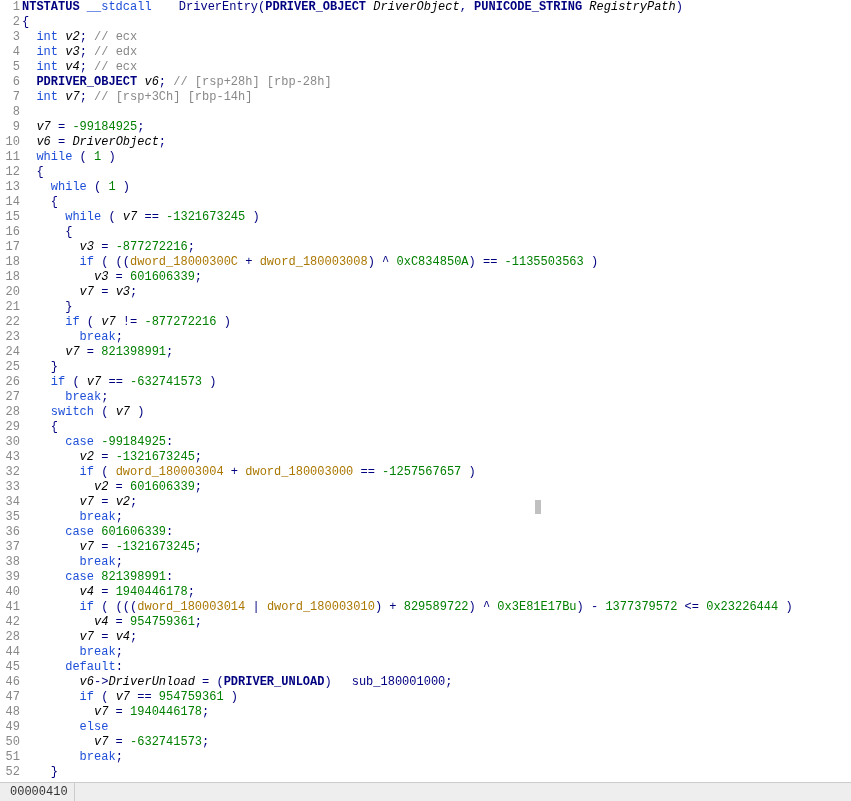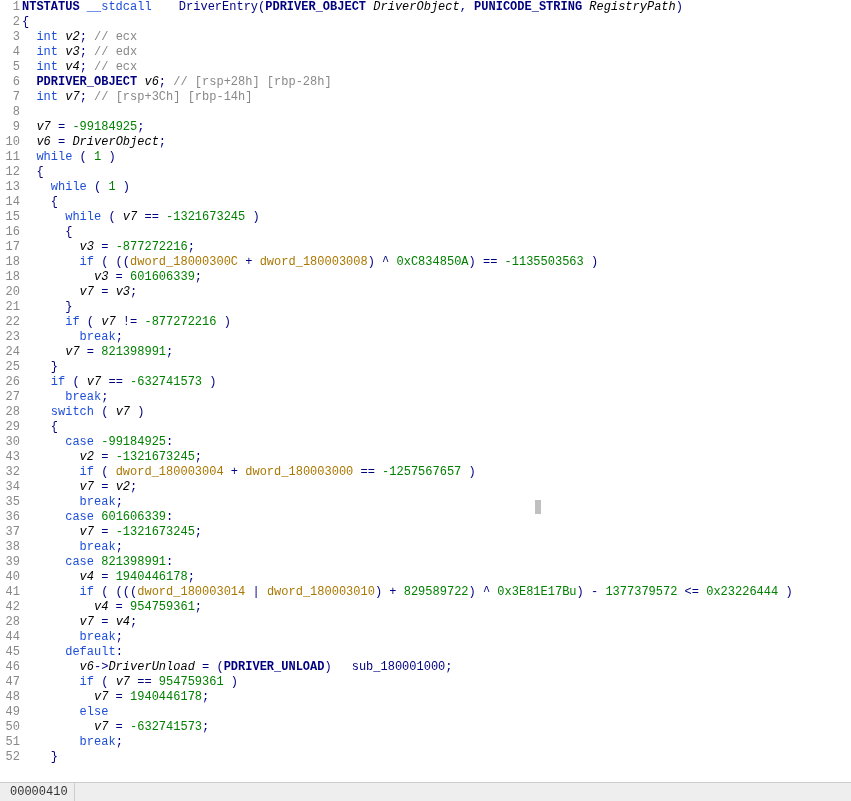--- a/index.html
+++ b/index.html
@@ -104,20 +104,21 @@
     <div class="line"><span class="gutter">23</span><span class="code"><span class="punct">        </span><span class="kw">break</span><span class="punct">;</span></span></div>
     <div class="line"><span class="gutter">24</span><span class="code"><span class="punct">      </span><span class="id">v7</span><span class="punct"> = </span><span class="num">821398991</span><span class="punct">;</span></span></div>
     <div class="line"><span class="gutter">25</span><span class="code"><span class="punct">    }</span></span></div>
     <div class="line"><span class="gutter">26</span><span class="code"><span class="punct">    </span><span class="kw">if</span><span class="punct"> ( </span><span class="id">v7</span><span class="punct"> == </span><span class="num">-632741573</span><span class="punct"> )</span></span></div>
     <div class="line"><span class="gutter">27</span><span class="code"><span class="punct">      </span><span class="kw">break</span><span class="punct">;</span></span></div>
     <div class="line"><span class="gutter">28</span><span class="code"><span class="punct">    </span><span class="kw">switch</span><span class="punct"> ( </span><span class="id">v7</span><span class="punct"> )</span></span></div>
     <div class="line"><span class="gutter">29</span><span class="code"><span class="punct">    {</span></span></div>
     <div class="line"><span class="gutter">30</span><span class="code"><span class="punct">      </span><span class="kw">case</span><span class="punct"> </span><span class="num">-99184925</span><span class="punct">:</span></span></div>
     <div class="line"><span class="gutter">43</span><span class="code"><span class="punct">        </span><span class="id">v2</span><span class="punct"> = </span><span class="num">-1321673245</span><span class="punct">;</span></span></div>
     <div class="line"><span class="gutter">32</span><span class="code"><span class="punct">        </span><span class="kw">if</span><span class="punct"> ( </span><span class="gvar">dword_180003004</span><span class="punct"> + </span><span class="gvar">dword_180003000</span><span class="punct"> == </span><span class="num">-1257567657</span><span class="punct"> )</span></span></div>
+    <div class="line"><span class="gutter">33</span><span class="code"><span class="punct">          </span><span class="id">v2</span><span class="punct"> = </span><span class="num">601606339</span><span class="punct">;</span></span></div>
     <div class="line"><span class="gutter">34</span><span class="code"><span class="punct">        </span><span class="id">v7</span><span class="punct"> = </span><span class="id">v2</span><span class="punct">;</span></span></div>
     <div class="line"><span class="gutter">35</span><span class="code"><span class="punct">        </span><span class="kw">break</span><span class="punct">;</span></span></div>
     <div class="line"><span class="gutter">36</span><span class="code"><span class="punct">      </span><span class="kw">case</span><span class="punct"> </span><span class="num">601606339</span><span class="punct">:</span></span></div>
     <div class="line"><span class="gutter">37</span><span class="code"><span class="punct">        </span><span class="id">v7</span><span class="punct"> = </span><span class="num">-1321673245</span><span class="punct">;</span></span></div>
     <div class="line"><span class="gutter">38</span><span class="code"><span class="punct">        </span><span class="kw">break</span><span class="punct">;</span></span></div>
     <div class="line"><span class="gutter">39</span><span class="code"><span class="punct">      </span><span class="kw">case</span><span class="punct"> </span><span class="num">821398991</span><span class="punct">:</span></span></div>
     <div class="line"><span class="gutter">40</span><span class="code"><span class="punct">        </span><span class="id">v4</span><span class="punct"> = </span><span class="num">1940446178</span><span class="punct">;</span></span></div>
     <div class="line"><span class="gutter">41</span><span class="code"><span class="punct">        </span><span class="kw">if</span><span class="punct"> ( (((</span><span class="gvar">dword_180003014</span><span class="punct"> | </span><span class="gvar">dword_180003010</span><span class="punct">) + </span><span class="num">829589722</span><span class="punct">) ^ </span><span class="num">0x3E81E17Bu</span><span class="punct">) - </span><span class="num">1377379572</span><span class="punct"> &lt;= </span><span class="num">0x23226444</span><span class="punct"> )</span></span></div>
     <div class="line"><span class="gutter">42</span><span class="code"><span class="punct">          </span><span class="id">v4</span><span class="punct"> = </span><span class="num">954759361</span><span class="punct">;</span></span></div>
     <div class="line"><span class="gutter">28</span><span class="code"><span class="punct">        </span><span class="id">v7</span><span class="punct"> = </span><span class="id">v4</span><span class="punct">;</span></span></div>

